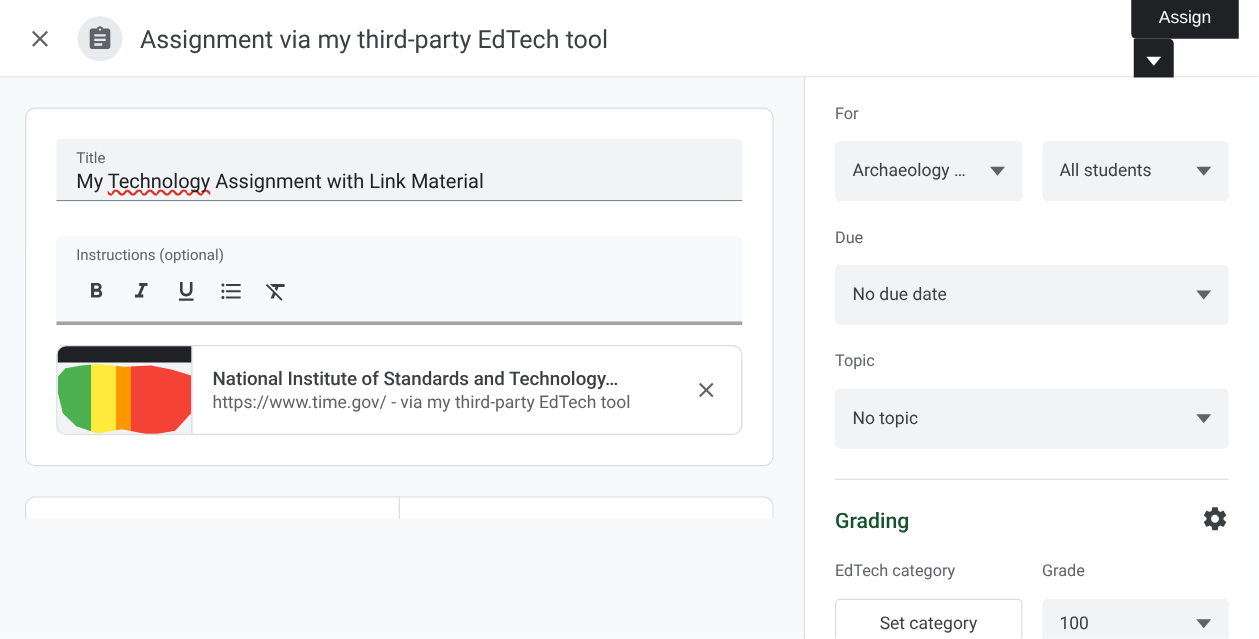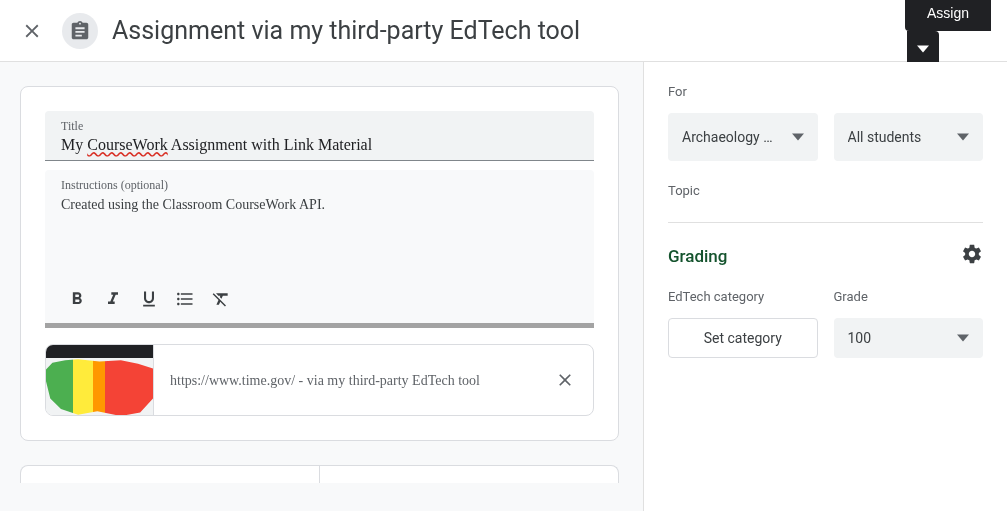--- a/index.html
+++ b/index.html
@@ -27,21 +27,21 @@
   .close-btn svg { width: 22px; height: 22px; fill: #5f6368; }
   .header-icon {
     width: 36px; height: 36px;
     border-radius: 50%;
     background: #e8eaed;
     display: flex; align-items: center; justify-content: center;
     margin-left: 10px;
   }
   .header-icon svg { width: 22px; height: 22px; fill: #5f6368; }
   .header-title {
-    font-size: 25px;
+    font-size: 20px;
     color: #3c4043;
     margin-left: 14px;
     font-weight: 400;
     flex: 1;
   }
   .assign-group { display: flex; margin-right: 4px; flex-direction: column; }
   .assign-btn {
     background: #202124;
     color: #fff;
     border: none;
@@ -63,21 +63,20 @@
     display: flex; align-items: center; justify-content: center;
     cursor: pointer;
   }
   .assign-chevron svg { fill: #fff; width: 12px; height: 12px; }
 
   .body { display: flex; height: 449px; background: #f8f9fa; }
   .left {
     flex: 1;
     padding: 24px 24px 1px 20px;
     overflow: hidden;
-    font-family: Liberation Serif, serif;
   }
   .right {
     width: 364px;
     border-left: 1px solid #e0e0e0;
     background: #fff;
     padding: 22px 24px 0 24px;
     overflow: hidden;
   }
 
   .card {
@@ -100,23 +99,23 @@
     width: 100%; padding-top: 2px;
     font-family: inherit;
   }
   .spell-error {
     text-decoration: underline wavy #d93025;
     text-decoration-skip-ink: none;
   }
 
   .instructions-field {
     background: #f8f9fa;
-    border-bottom: 5px solid #a3a3a3;
+    border-bottom: 3px solid #a3a3a3;
     border-radius: 4px 4px 0 0;
-    margin-top: 9px;
+    margin-top: 28px;
     padding: 8px 16px 0 16px;
   }
   .instructions-text {
     border: none; background: transparent; outline: none;
     font-size: 14px; color: #3c4043; width: 100%;
     min-height: 84px; padding-top: 4px;
     font-family: inherit; resize: none;
   }
   .format-bar {
     display: flex; padding: 6px 0 8px 0; gap: 4px;
@@ -259,26 +258,25 @@
     </button>
   </div>
 </div>
 
 <div class="body">
   <div class="left">
     <div class="card">
 
       <div class="field">
         <div class="field-label">Title</div>
-        <div class="field-input" contenteditable="true" style=""><span>My </span><span class="spell-error">CourseWork</span><span> Assignment with Link Material</span></div>
+        <div class="field-input" contenteditable="true" style=""><span>My </span><span class="spell-error">Technology</span><span> Assignment with Link Material</span></div>
       </div>
 
       <div class="instructions-field">
         <div class="field-label">Instructions (optional)</div>
-        <div class="instructions-text" contenteditable="true" style="">Created using the Classroom CourseWork API.</div>
         <div class="format-bar">
           <div class="fmt-btn">
             <svg viewBox="0 0 24 24">
                 <path d="M15.6 10.79c.97-.67 1.65-1.77 1.65-2.79 0-2.26-1.75-4-4-4H7v14h7.04c2.09 0 3.71-1.7 3.71-3.79 0-1.52-.86-2.82-2.15-3.42zM10 6.5h3c.83 0 1.5.67 1.5 1.5s-.67 1.5-1.5 1.5h-3v-3zm3.5 9H10v-3h3.5c.83 0 1.5.67 1.5 1.5s-.67 1.5-1.5 1.5z"></path>
               </svg>
           </div>
           <div class="fmt-btn">
             <svg viewBox="0 0 24 24">
                 <path d="M10 4v3h2.21l-3.42 8H6v3h8v-3h-2.21l3.42-8H18V4z"></path>
               </svg>
@@ -300,20 +298,21 @@
           </div>
         </div>
       </div>
 
       <div class="attachment">
         <div class="att-thumb">
           <div class="att-thumb-top"></div>
           <div class="att-thumb-map"></div>
         </div>
         <div class="att-body">
+          <div class="att-title">National Institute of Standards and Technology…</div>
           <div class="att-sub">
             <span>https://www.time.gov/</span><span class="via"> - via my third-party EdTech tool</span>
           </div>
         </div>
         <div class="att-remove">
           <svg viewBox="0 0 24 24">
               <path d="M19 6.41 17.59 5 12 10.59 6.41 5 5 6.41 10.59 12 5 17.59 6.41 19 12 13.41 17.59 19 19 17.59 13.41 12z"></path>
             </svg>
         </div>
       </div>
@@ -337,23 +336,38 @@
           </svg>
       </div>
       <div class="select">
         <span class="txt">All students</span>
         <svg viewBox="0 0 10 6">
             <path d="M0 0l5 6 5-6z"></path>
           </svg>
       </div>
     </div>
 
+    <div class="sec">
+      <div class="section-label">Due</div>
+      <div class="select">
+        <span class="txt">No due date</span>
+        <svg viewBox="0 0 10 6">
+            <path d="M0 0l5 6 5-6z"></path>
+          </svg>
+      </div>
+    </div>
 
     <div class="sec">
       <div class="section-label">Topic</div>
+      <div class="select">
+        <span class="txt">No topic</span>
+        <svg viewBox="0 0 10 6">
+            <path d="M0 0l5 6 5-6z"></path>
+          </svg>
+      </div>
     </div>
 
     <div class="divider"></div>
 
     <div class="grading-head">
       <div class="grading-title">Grading</div>
       <div class="gear">
         <svg viewBox="0 0 24 24">
             <path d="M19.43 12.98c.04-.32.07-.64.07-.98s-.03-.66-.07-.98l2.11-1.65c.19-.15.24-.42.12-.64l-2-3.46c-.12-.22-.39-.3-.61-.22l-2.49 1c-.52-.4-1.08-.73-1.69-.98l-.38-2.65C14.46 2.18 14.25 2 14 2h-4c-.25 0-.46.18-.49.42l-.38 2.65c-.61.25-1.17.59-1.69.98l-2.49-1c-.23-.09-.49 0-.61.22l-2 3.46c-.13.22-.07.49.12.64l2.11 1.65c-.04.32-.07.65-.07.98s.03.66.07.98l-2.11 1.65c-.19.15-.24.42-.12.64l2 3.46c.12.22.39.3.61.22l2.49-1c.52.4 1.08.73 1.69.98l.38 2.65c.03.24.24.42.49.42h4c.25 0 .46-.18.49-.42l.38-2.65c.61-.25 1.17-.59 1.69-.98l2.49 1c.23.09.49 0 .61-.22l2-3.46c.12-.22.07-.49-.12-.64l-2.11-1.65zM12 15.5c-1.93 0-3.5-1.57-3.5-3.5s1.57-3.5 3.5-3.5 3.5 1.57 3.5 3.5-1.57 3.5-3.5 3.5z"></path>
           </svg>

